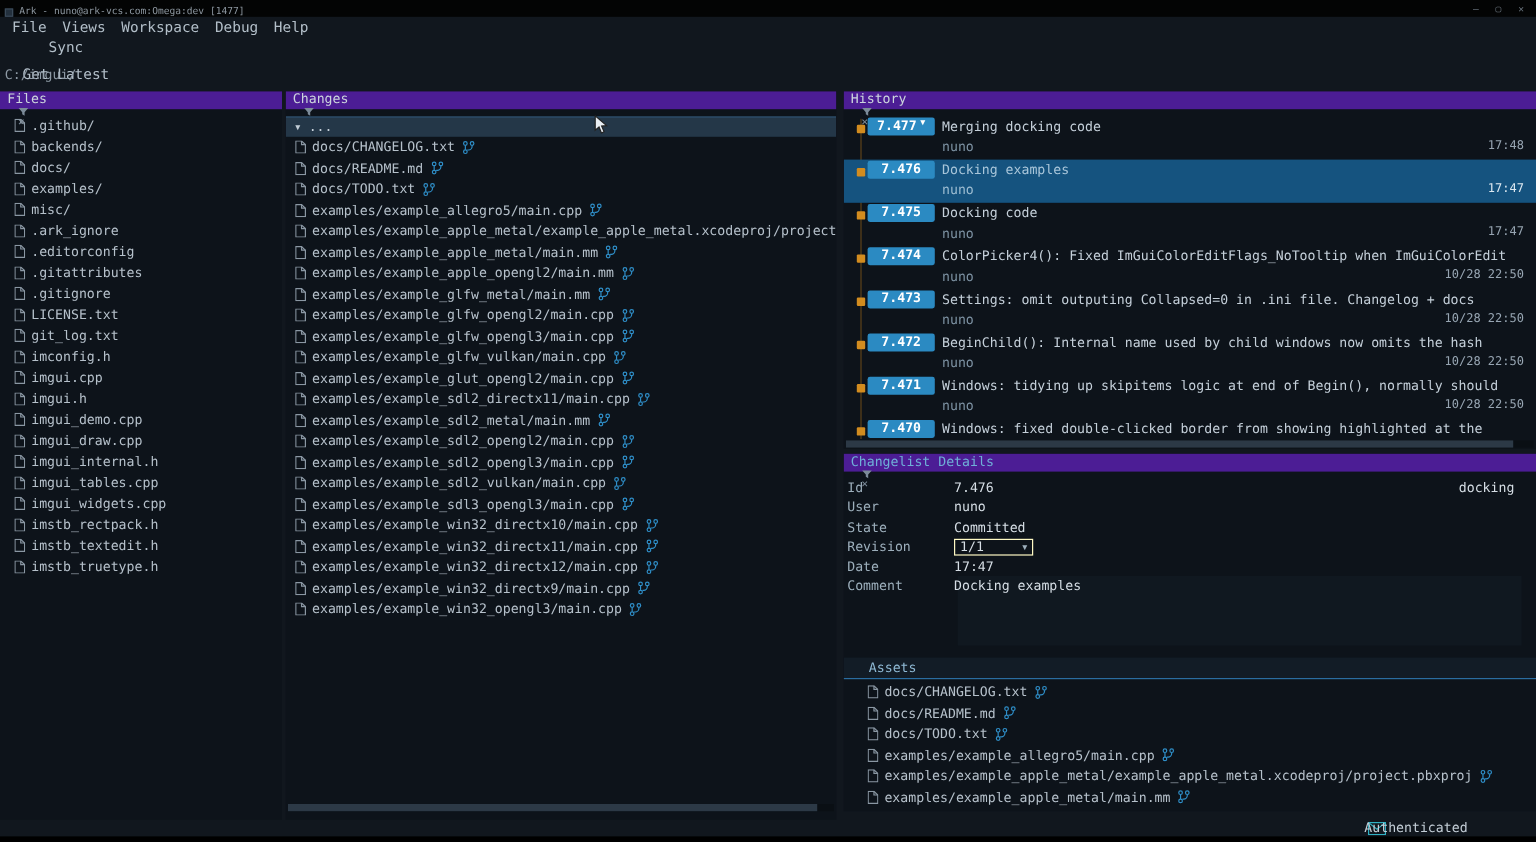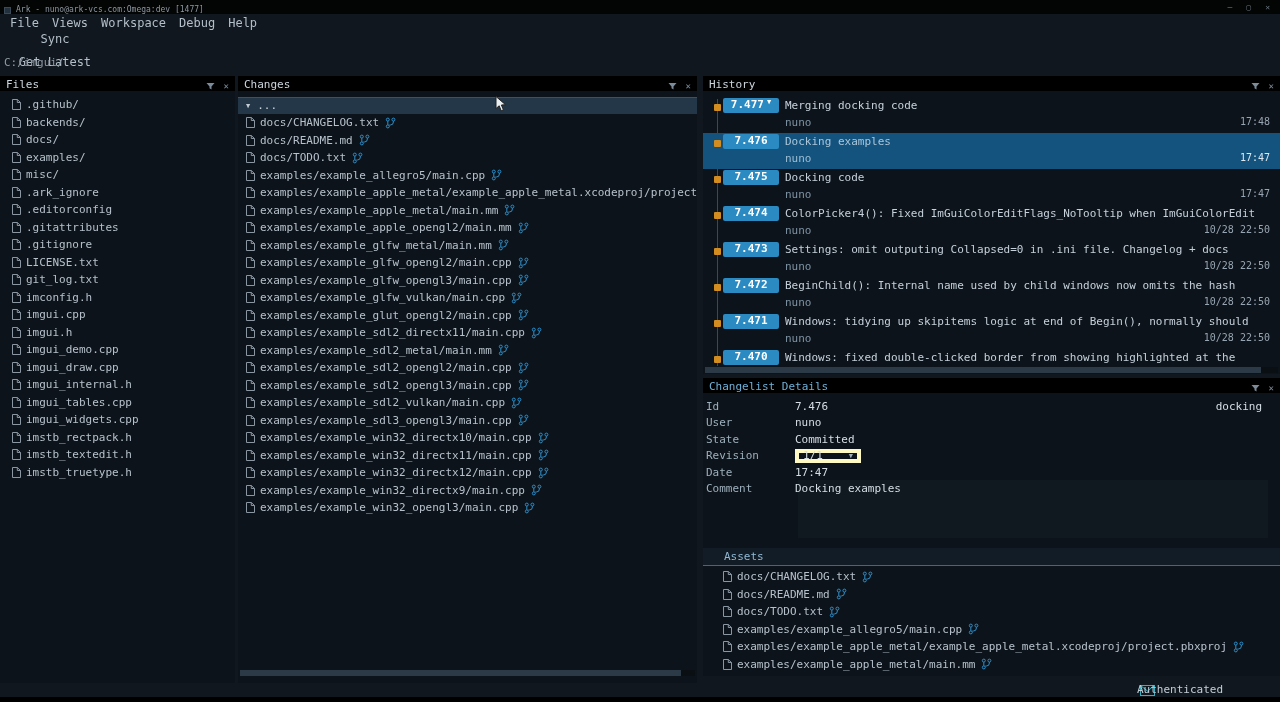--- a/index.html
+++ b/index.html
@@ -20,22 +20,22 @@
   .menubar span, .toolbar span { white-space:pre; }
   .pathbar { position:absolute; left:4px; top:56px; font-size:11px; line-height:13px; color:#8e9aa5; }
 
   
   .panel { position:absolute; background:#0d131a; overflow:hidden; }
   .files-panel   { left:0;     top:76px;  width:235px; height:607px; }
   .changes-panel { left:238px; top:76px;  width:459px; height:607px; }
   .history-panel { left:703px; top:76px;  width:577px; height:298px; }
   .details-panel { left:703px; top:378px; width:577px; height:298px; }
 
-  .panel-header { height:15px; background:#000000; display:flex; align-items:flex-end;
-                  padding:0 6px; font-size:11px; color:#ccd5dd; }
+  .panel-header { height:15px; background:#4c1d95; display:flex; align-items:flex-start;
+                  padding:0 6px; font-size:11px; color:#ccd5dd;flex-direction:column; }
   .details-panel .panel-header .panel-title { color:#6fb0d8; }
   .header-spacer { flex:1; }
   .hicon { margin-left:9px; display:inline-flex; align-items:center; color:#7c8b99; }
   .hicon.close { font-size:9px; line-height:9px; }
 
   
   .list { position:absolute; top:15px; left:0; right:0; bottom:0; overflow:hidden; padding-top:5px; }
   .frow, .crow, .arow { height:17.5px; display:flex; align-items:center; font-size:11px;
                         color:#b6c1cb; white-space:nowrap; overflow:hidden; }
   .frow { padding-left:12px; }
@@ -74,21 +74,21 @@
   .hrow .time { position:absolute; right:10px; top:19px; font-size:10px; color:#97a5b2; }
   .hrow.selected .time { color:#dde8f0; }
 
   
   #details-fields { position:absolute; top:20px; left:0; right:0; }
   .drow { position:relative; height:16.5px; display:flex; align-items:center; font-size:11px; }
   .dlabel { width:92px; padding-left:3px; color:#9dafbc; flex:0 0 auto; }
   .dvalue { color:#d6dee5; }
   .dextra { position:absolute; right:18px; color:#d6dee5; }
   .dropdown-box { display:inline-flex; justify-content:space-between; align-items:center;
-                  width:66px; height:14px; border:4px solid #fef9c3; padding:0 4px; color:#d6dee5; }
+                  width:66px; height:14px; border:1px solid #fef9c3; padding:0 4px; color:#d6dee5; }
   .dropdown-box .arr { font-size:7px; color:#9dafbc; }
   .comment-box { position:absolute; left:95px; top:102px; right:12px; height:58px; background:#101820; }
   .assets-header { position:absolute; left:0; top:170px; right:0; height:18px; display:flex;
                    align-items:center; padding-left:21px; font-size:11px; color:#8fb9d4;
                    background:#121c26; border-bottom:1px solid #2a6da1; }
   #assets-list { position:absolute; left:0; top:190px; right:0; bottom:4px; overflow:hidden; }
 
   
   .statusbar { position:absolute; left:0; top:683px; width:1240px; height:14px; }
   .statusbar .mail { position:absolute; left:1140px; top:2px; }

